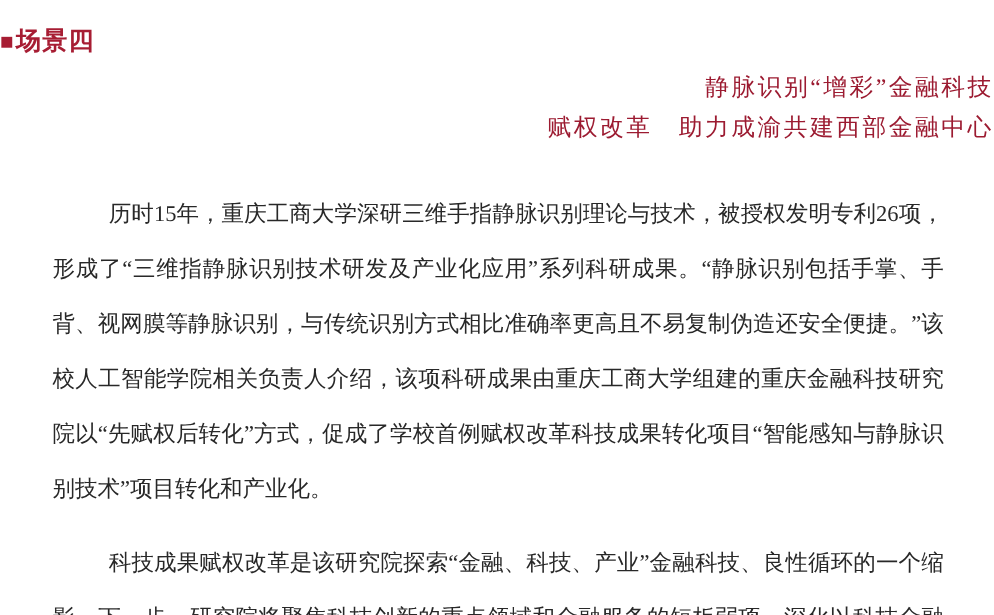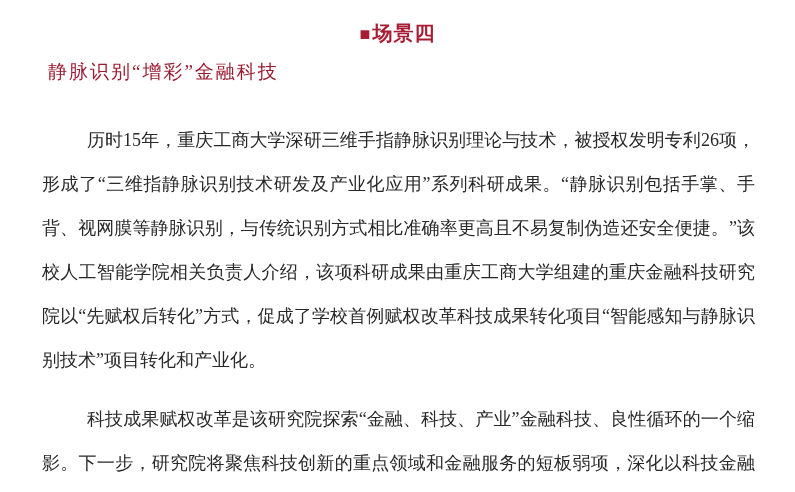--- a/index.html
+++ b/index.html
@@ -10,39 +10,37 @@
   .page {
     position: relative;
     width: 795px;
     height: 492px;
     background: var(--bg, #ffffff);
     overflow: hidden;
     font-family: "Liberation Serif", "DejaVu Serif", serif;
   }
   .title {
     margin: 22px 0 0 0;
-    text-align: center;
     font-size: 20px;
     line-height: 22px;
     font-weight: bold;
     color: var(--title-red, #a71d33);
     letter-spacing: 1px;
   }
   .title .bullet {
     font-size: 18px;
     margin-right: 1px;
   }
   .subtitle {
     margin: 0;
-    text-align: left;
+    text-align: right;
     font-size: 19px;
     font-weight: normal;
     color: var(--subtitle-red, #9c1b31);
     letter-spacing: 2px;
-    padding-left: 48px;
   }
   .subtitle-1 { margin-top: 16px; line-height: 21px; }
   .subtitle-2 { margin-top: 11px; line-height: 21px; }
   .content {
     margin: 36px 40px 0 42px;
     font-size: 18px;
     line-height: 44px;
     color: var(--body-text, #282828);
     text-align: justify;
     text-justify: inter-ideograph;
@@ -56,18 +54,19 @@
 </head>
 <body>
 
 <div class="page">
   <h1 class="title">
     <span class="bullet">■</span><span>场景四</span>
   </h1>
 
   <h2 class="subtitle subtitle-1">静脉识别“增彩”金融科技</h2>
 
+  <h2 class="subtitle subtitle-2">赋权改革　助力成渝共建西部金融中心</h2>
 
   <div class="content">
     <p>历时15年，重庆工商大学深研三维手指静脉识别理论与技术，被授权发明专利26项，形成了“三维指静脉识别技术研发及产业化应用”系列科研成果。“静脉识别包括手掌、手背、视网膜等静脉识别，与传统识别方式相比准确率更高且不易复制伪造还安全便捷。”该校人工智能学院相关负责人介绍，该项科研成果由重庆工商大学组建的重庆金融科技研究院以“先赋权后转化”方式，促成了学校首例赋权改革科技成果转化项目“智能感知与静脉识别技术”项目转化和产业化。</p>
     <p>科技成果赋权改革是该研究院探索“金融、科技、产业”金融科技、良性循环的一个缩影。下一步，研究院将聚焦科技创新的重点领域和金融服务的短板弱项，深化以科技金融服务为应用场景的金融科技前沿技术研发，全力以赴做好金融“五篇大文章”，赋能成渝共建西部金融中心。</p>
   </div>
 </div>
 
 </body></html>

